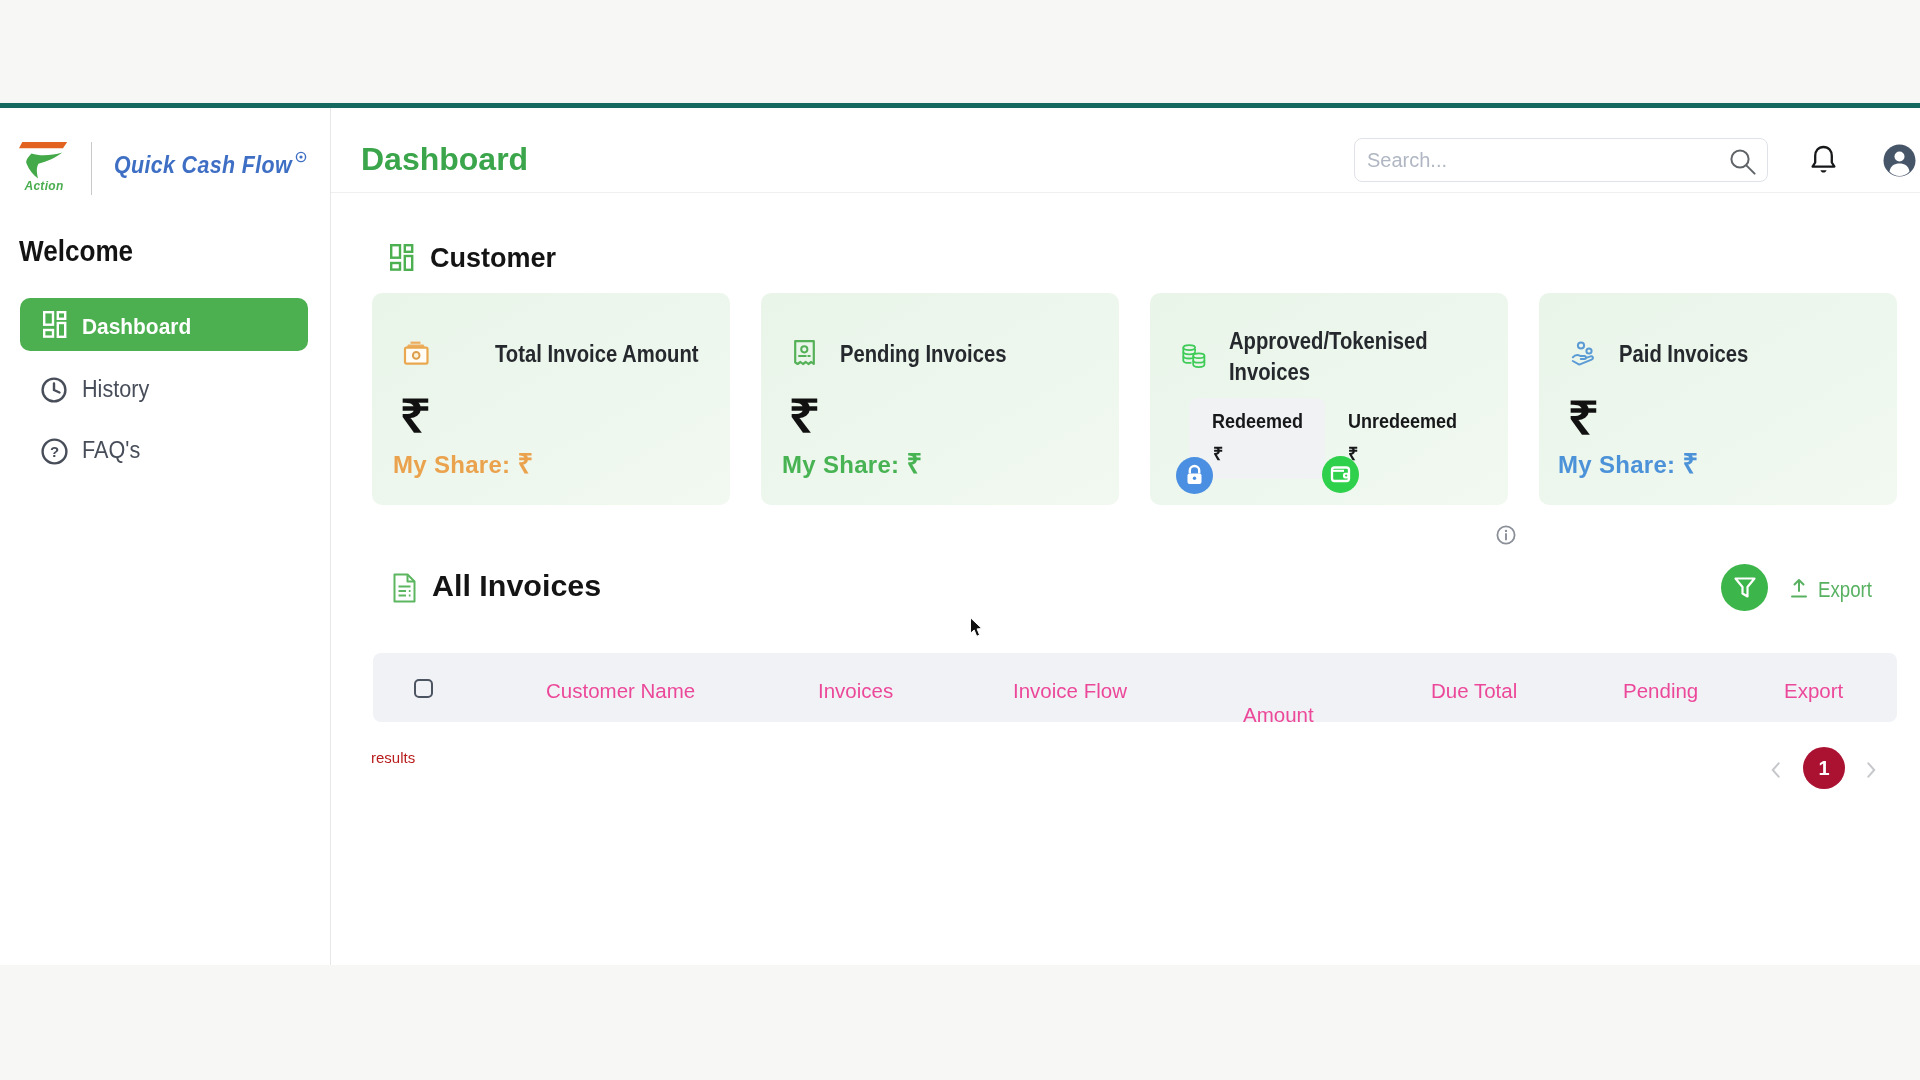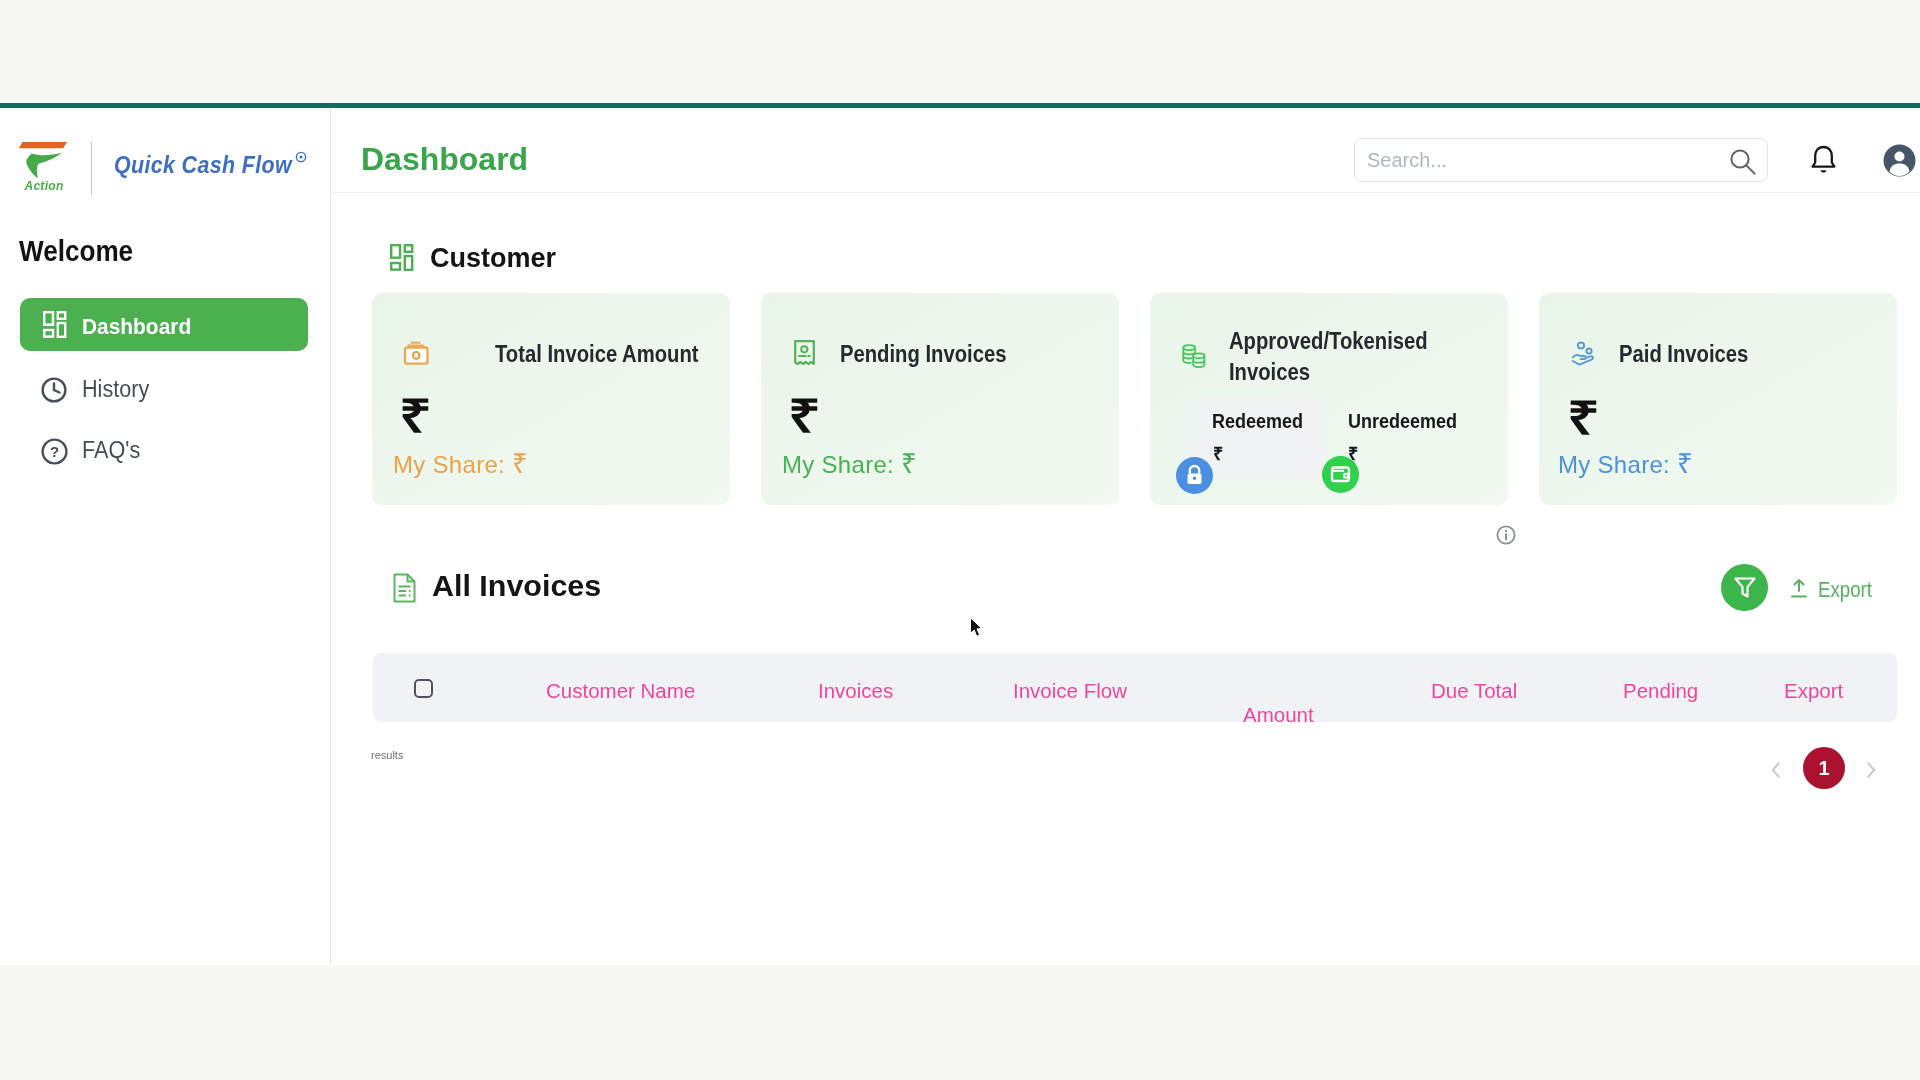--- a/index.html
+++ b/index.html
@@ -22,35 +22,35 @@
 
   .page-title { left:361px; top:141px; font-size:32px; font-weight:bold; color:#3aa54a; }
   .search-box { left:1354px; top:138px; width:414px; height:44px; background:#fff; border:1px solid #dfe3e8; border-radius:8px; }
   .search-ph { left:1367px; top:149px; font-size:20px; color:#b0b7c3; }
 
   .ov-title { left:430px; top:243px; font-size:27px; font-weight:bold; color:#141414; }
 
   .card { top:293px; width:358px; height:212px; background:linear-gradient(150deg,#eaf5ea 0%,#edf7ed 55%,#f2f9f0 100%); border-radius:10px; }
   .card-title { font-size:23px; font-weight:bold; color:#25282c; transform:scaleX(0.88); transform-origin:left top; }
   .rupee-big { font-size:46px; font-weight:bold; color:#111; transform:scaleX(1.25); transform-origin:left top; }
-  .myshare { font-size:24px; font-weight:normal; letter-spacing:0.3px; }
+  .myshare { font-size:24px; font-weight:bold; letter-spacing:0.3px; }
   .myshare .mr { font-size:27.5px; }
 
   .redeembox { left:1189px; top:398px; width:136px; height:81px; background:#f1f2f4; border-radius:8px; }
   .rlabel { top:410px; font-size:20px; font-weight:bold; color:#17181a; transform:scaleX(0.9); transform-origin:left top; }
   .rsmall { top:441px; font-size:18px; font-weight:bold; color:#17181a; }
 
   .ai-title { left:432px; top:570px; font-size:29px; font-weight:bold; color:#141414; transform:scaleX(1.05); transform-origin:left top; }
   .filter-circle { left:1721px; top:564px; width:47px; height:47px; border-radius:50%; background:#3cb54a; }
   .export { left:1818px; top:577px; font-size:22px; color:#58b161; transform:scaleX(0.85); transform-origin:left top; }
 
   .thead { left:373px; top:653px; width:1524px; height:69px; background:#f1f2f6; border-radius:8px; }
   .checkbox { left:414px; top:679px; width:19px; height:19px; border:2px solid #4d5461; border-radius:5px; background:#f1f2f6; }
   .th { top:679px; font-size:20.5px; color:#ec4899; }
-  .results { left:371px; top:749px; font-size:11px; color:#737373;text-align:right; }
+  .results { left:371px; top:749px; font-size:15px; color:#b91c1c;text-align:right; }
   .pgred { left:1803px; top:747px; width:42px; height:42px; border-radius:50%; background:#ab1130; color:#fff; font-size:20px; font-weight:bold; text-align:center; line-height:42px; }
 </style>
 </head>
 <body>
   <div class="abs band" style="top:0;height:103px;"></div>
   <div class="abs band" style="top:965px;height:115px;"></div>
   <div class="abs teal"></div>
   <div class="abs sidebar-divider"></div>
   <div class="abs header-border"></div>
 

